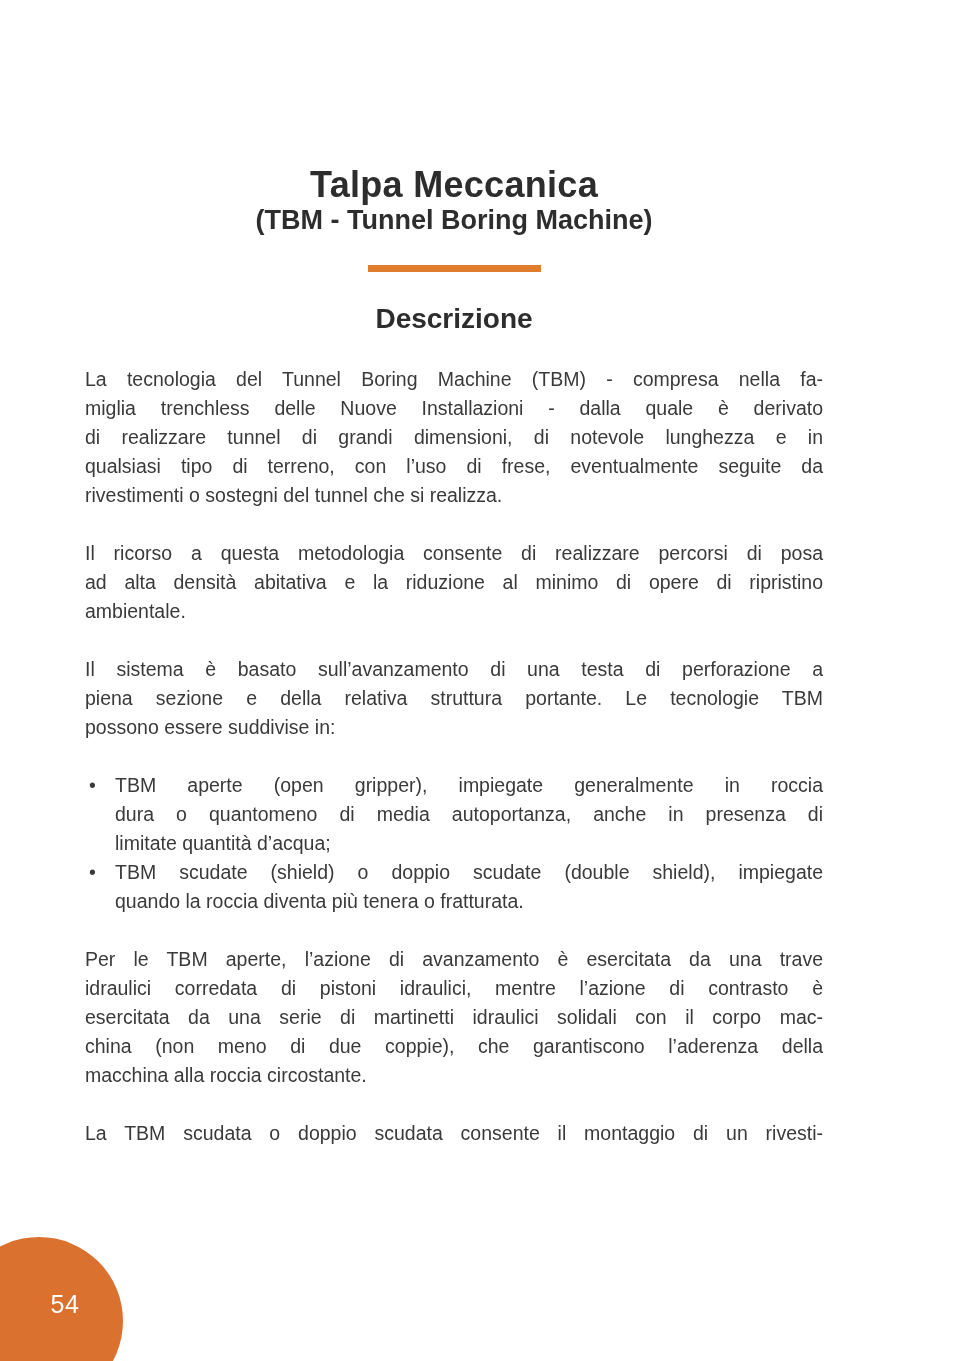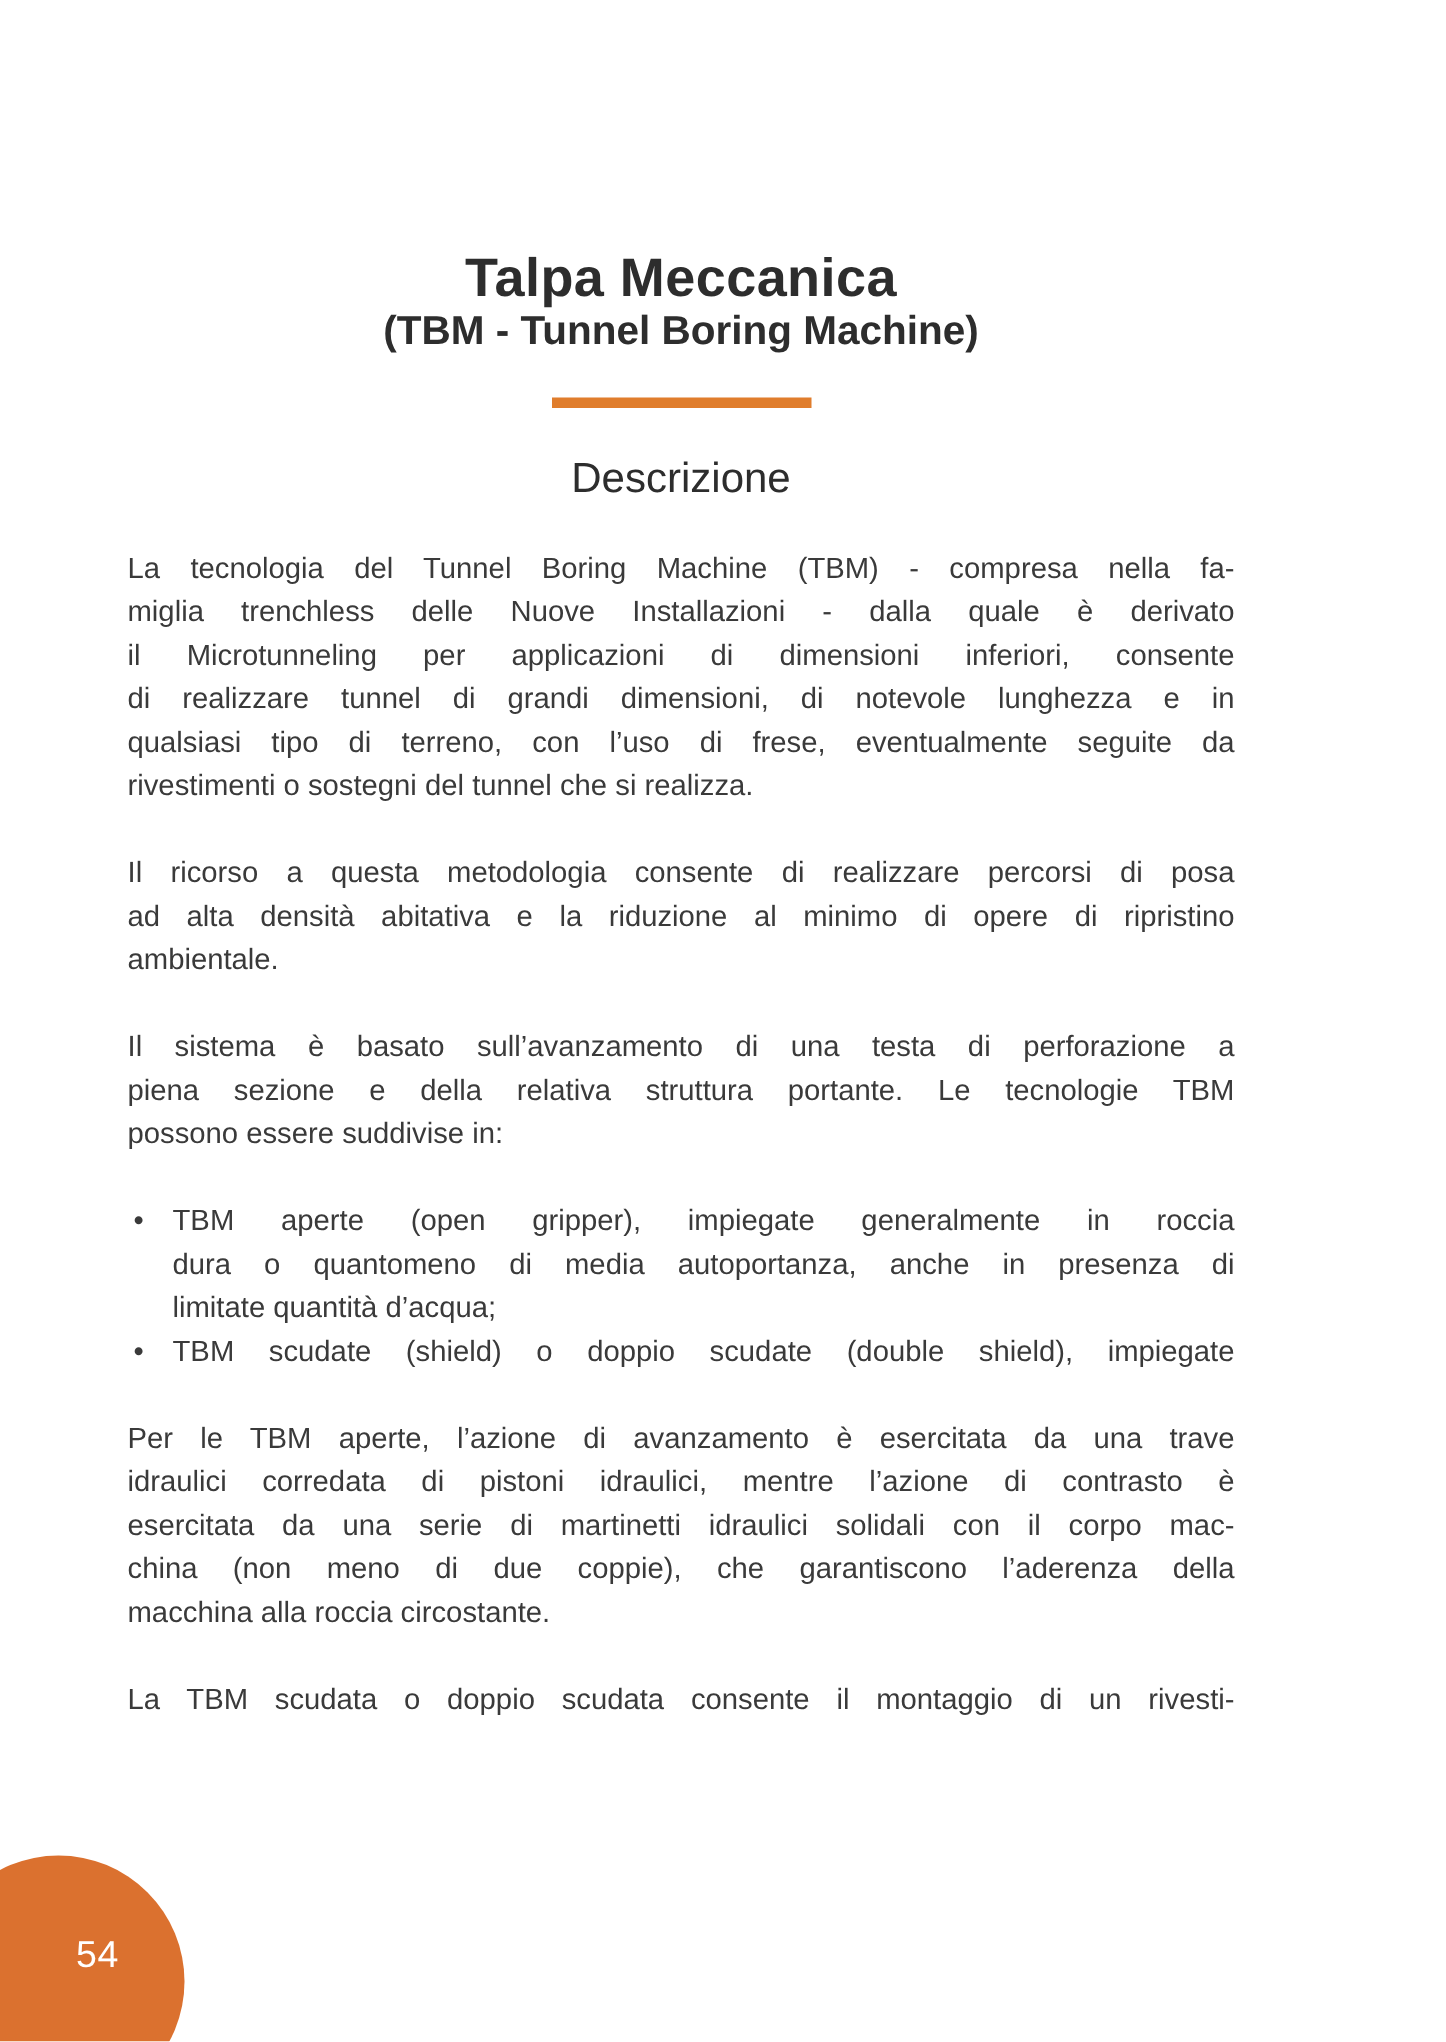--- a/index.html
+++ b/index.html
@@ -25,21 +25,21 @@
     color: #2D2D2D;
   }
   .divider-wrap {
     position: absolute; left: 85px; top: 265px; width: 738px;
     display: flex; justify-content: center;
   }
   .divider { width: 173px; height: 7px; background: #E07D2C; }
   .section-heading {
     position: absolute; left: 85px; top: 302px; width: 738px;
     margin: 0; text-align: center;
-    font-size: 28px; line-height: 34px; font-weight: 400;
+    font-size: 28px; line-height: 34px; font-weight: 700;
     color: #2D2D2D;
   }
   .body-text {
     position: absolute; left: 85px; top: 365px; width: 738px;
     font-size: 19.5px; line-height: 29px;
   }
   .para { margin: 0 0 29px 0; }
   .line { text-align: justify; text-align-last: justify; white-space: nowrap; }
   .line.last { text-align-last: left; }
   .bullet-list { margin: 0 0 29px 0; }
@@ -63,21 +63,20 @@
   <h1 class="doc-title" style="color: rgb(45, 45, 45);">Talpa Meccanica</h1>
   <h2 class="doc-subtitle" style="color: rgb(45, 45, 45);">(TBM - Tunnel Boring Machine)</h2>
   <div class="divider-wrap">
     <div class="divider" style="background: rgb(224, 125, 44);"></div>
   </div>
   <h3 class="section-heading" style="color: rgb(45, 45, 45);">Descrizione</h3>
   <div class="body-text">
       <div class="para">
         <div class="line">La tecnologia del Tunnel Boring Machine (TBM) - compresa nella fa-</div>
         <div class="line">miglia trenchless delle Nuove Installazioni - dalla quale è derivato</div>
-        <div class="line">il Microtunneling per applicazioni di dimensioni inferiori, consente</div>
         <div class="line">di realizzare tunnel di grandi dimensioni, di notevole lunghezza e in</div>
         <div class="line">qualsiasi tipo di terreno, con l’uso di frese, eventualmente seguite da</div>
         <div class="line last">rivestimenti o sostegni del tunnel che si realizza.</div>
       </div>
       <div class="para">
         <div class="line">Il ricorso a questa metodologia consente di realizzare percorsi di posa</div>
         <div class="line">ad alta densità abitativa e la riduzione al minimo di opere di ripristino</div>
         <div class="line last">ambientale.</div>
       </div>
       <div class="para">
@@ -91,20 +90,21 @@
           <div class="bullet-text">
             <div class="line">TBM aperte (open gripper), impiegate generalmente in roccia</div>
             <div class="line">dura o quantomeno di media autoportanza, anche in presenza di</div>
             <div class="line last">limitate quantità d’acqua;</div>
           </div>
         </div>
         <div class="bullet-item">
           <span class="bullet-marker">•</span>
           <div class="bullet-text">
             <div class="line">TBM scudate (shield) o doppio scudate (double shield), impiegate</div>
+            <div class="line last">quando la roccia diventa più tenera o fratturata.</div>
           </div>
         </div>
       </div>
       <div class="para">
         <div class="line">Per le TBM aperte, l’azione di avanzamento è esercitata da una trave</div>
         <div class="line">idraulici corredata di pistoni idraulici, mentre l’azione di contrasto è</div>
         <div class="line">esercitata da una serie di martinetti idraulici solidali con il corpo mac-</div>
         <div class="line">china (non meno di due coppie), che garantiscono l’aderenza della</div>
         <div class="line last">macchina alla roccia circostante.</div>
       </div>

